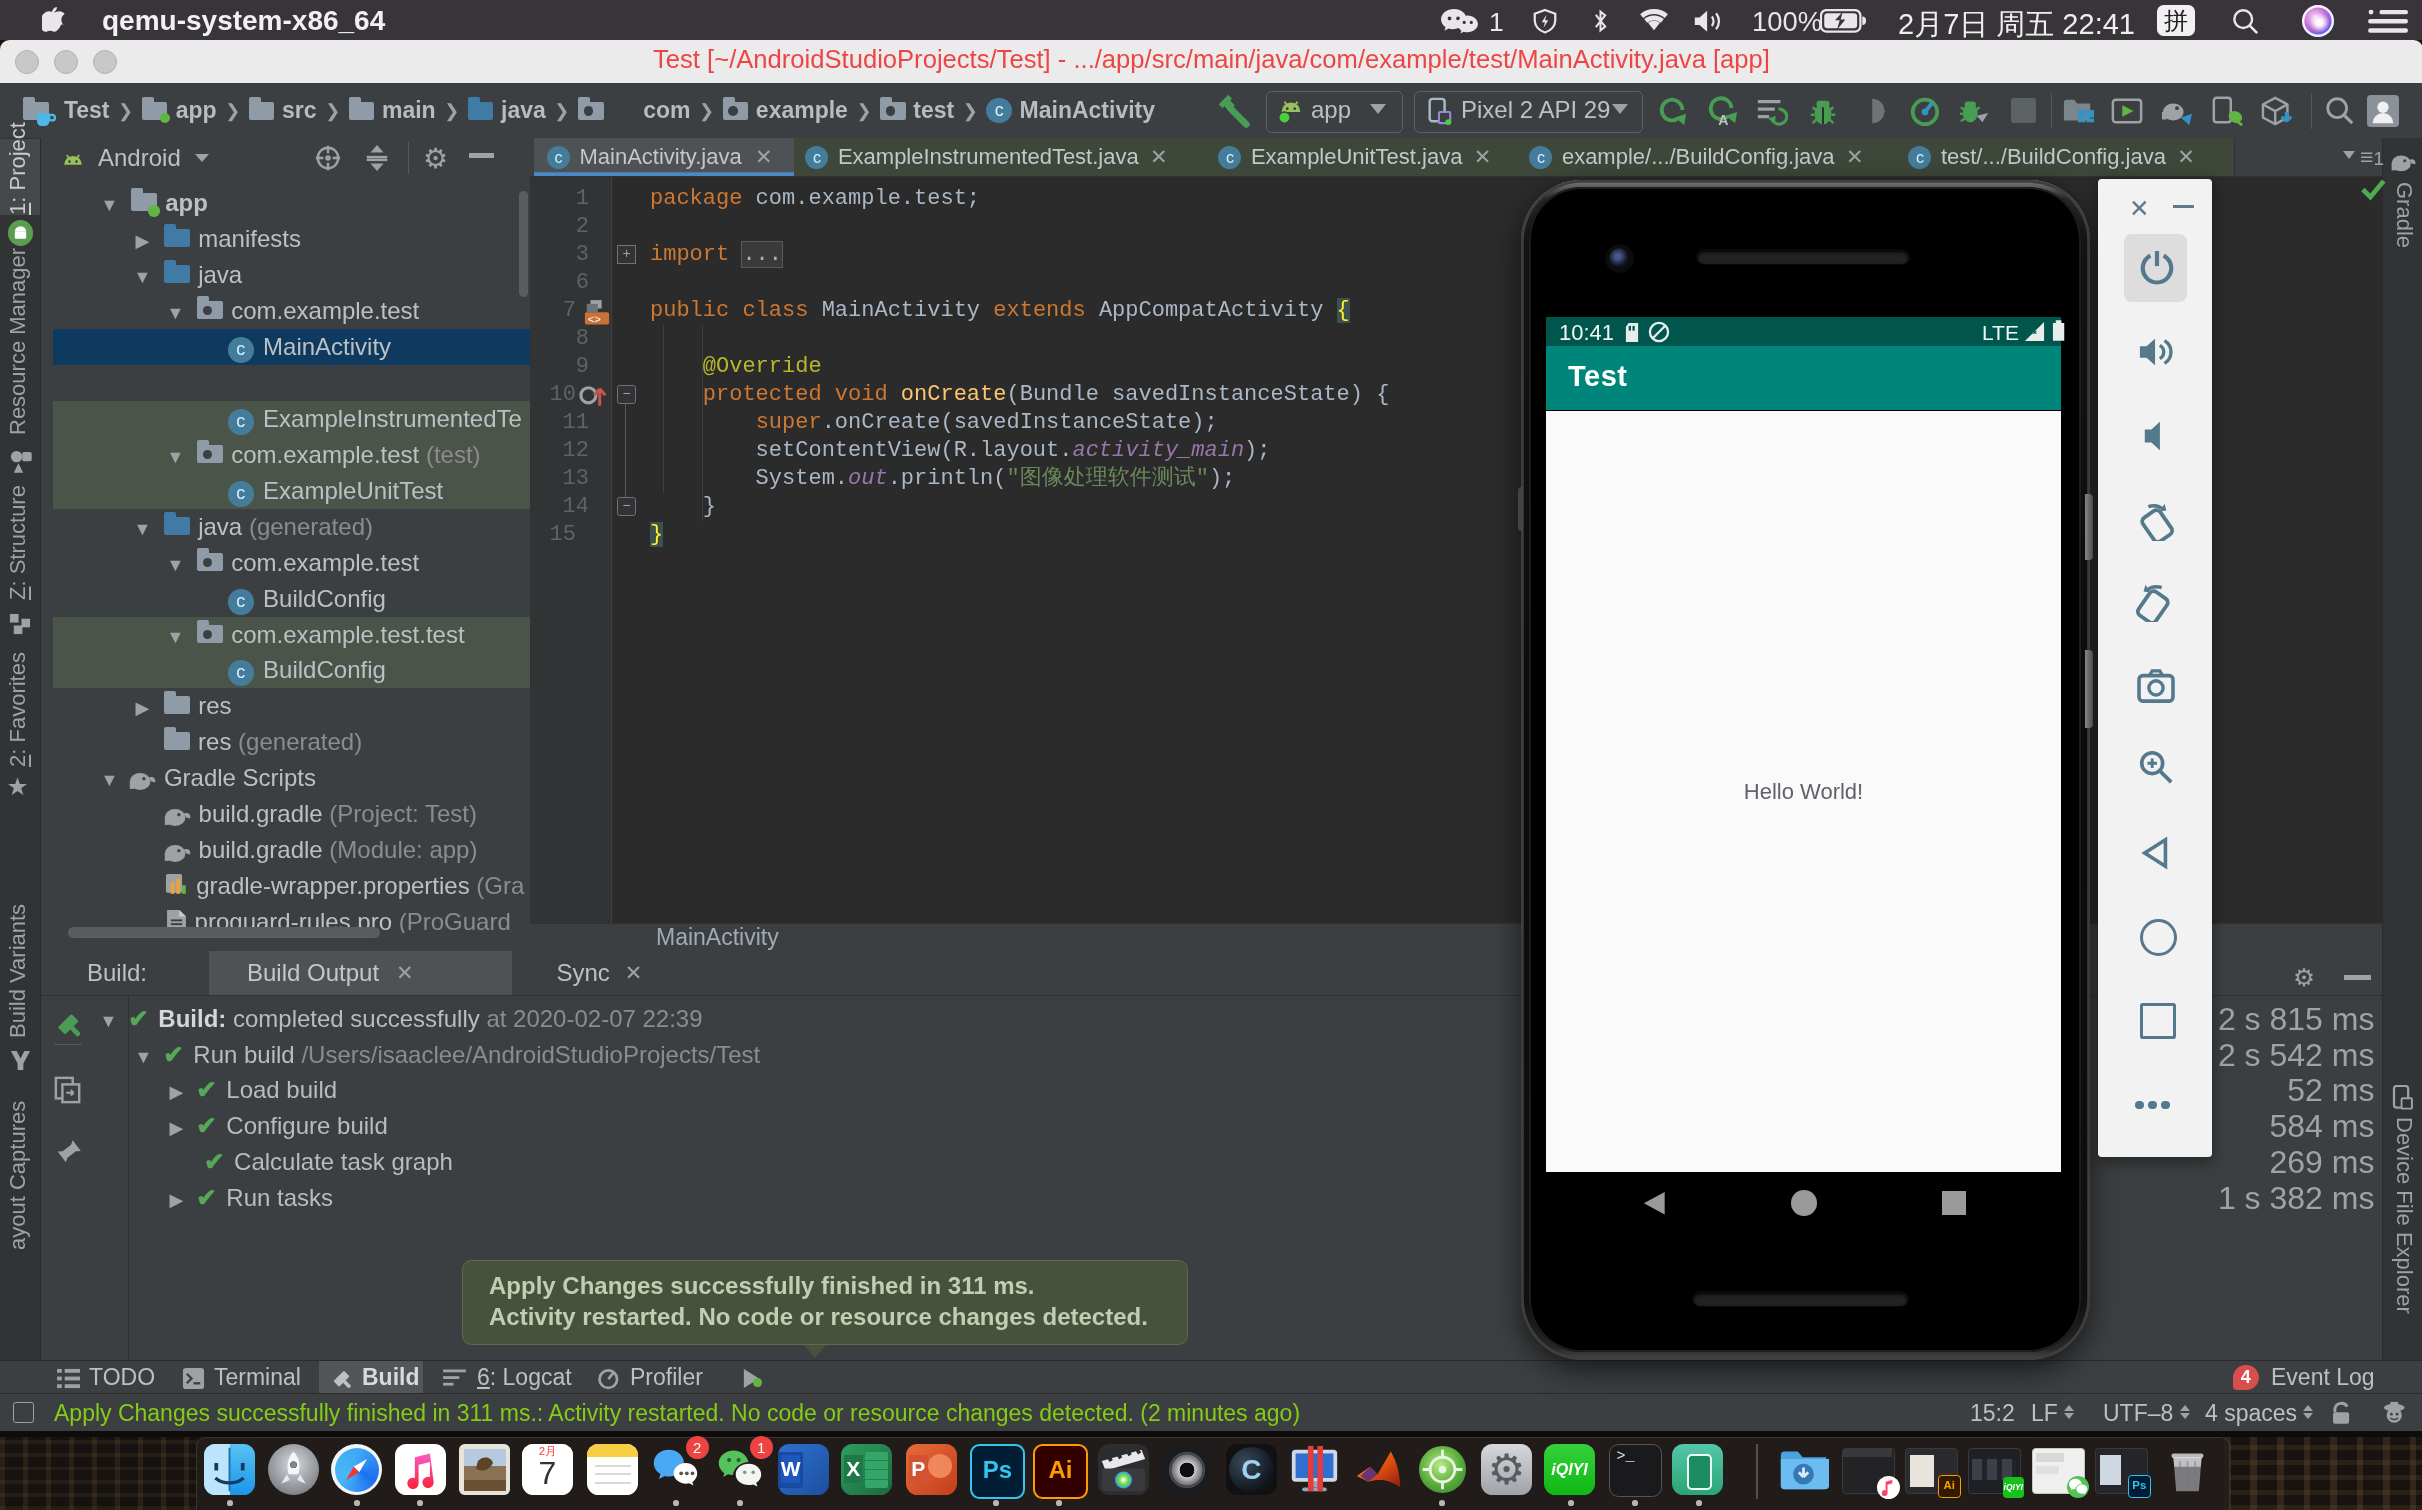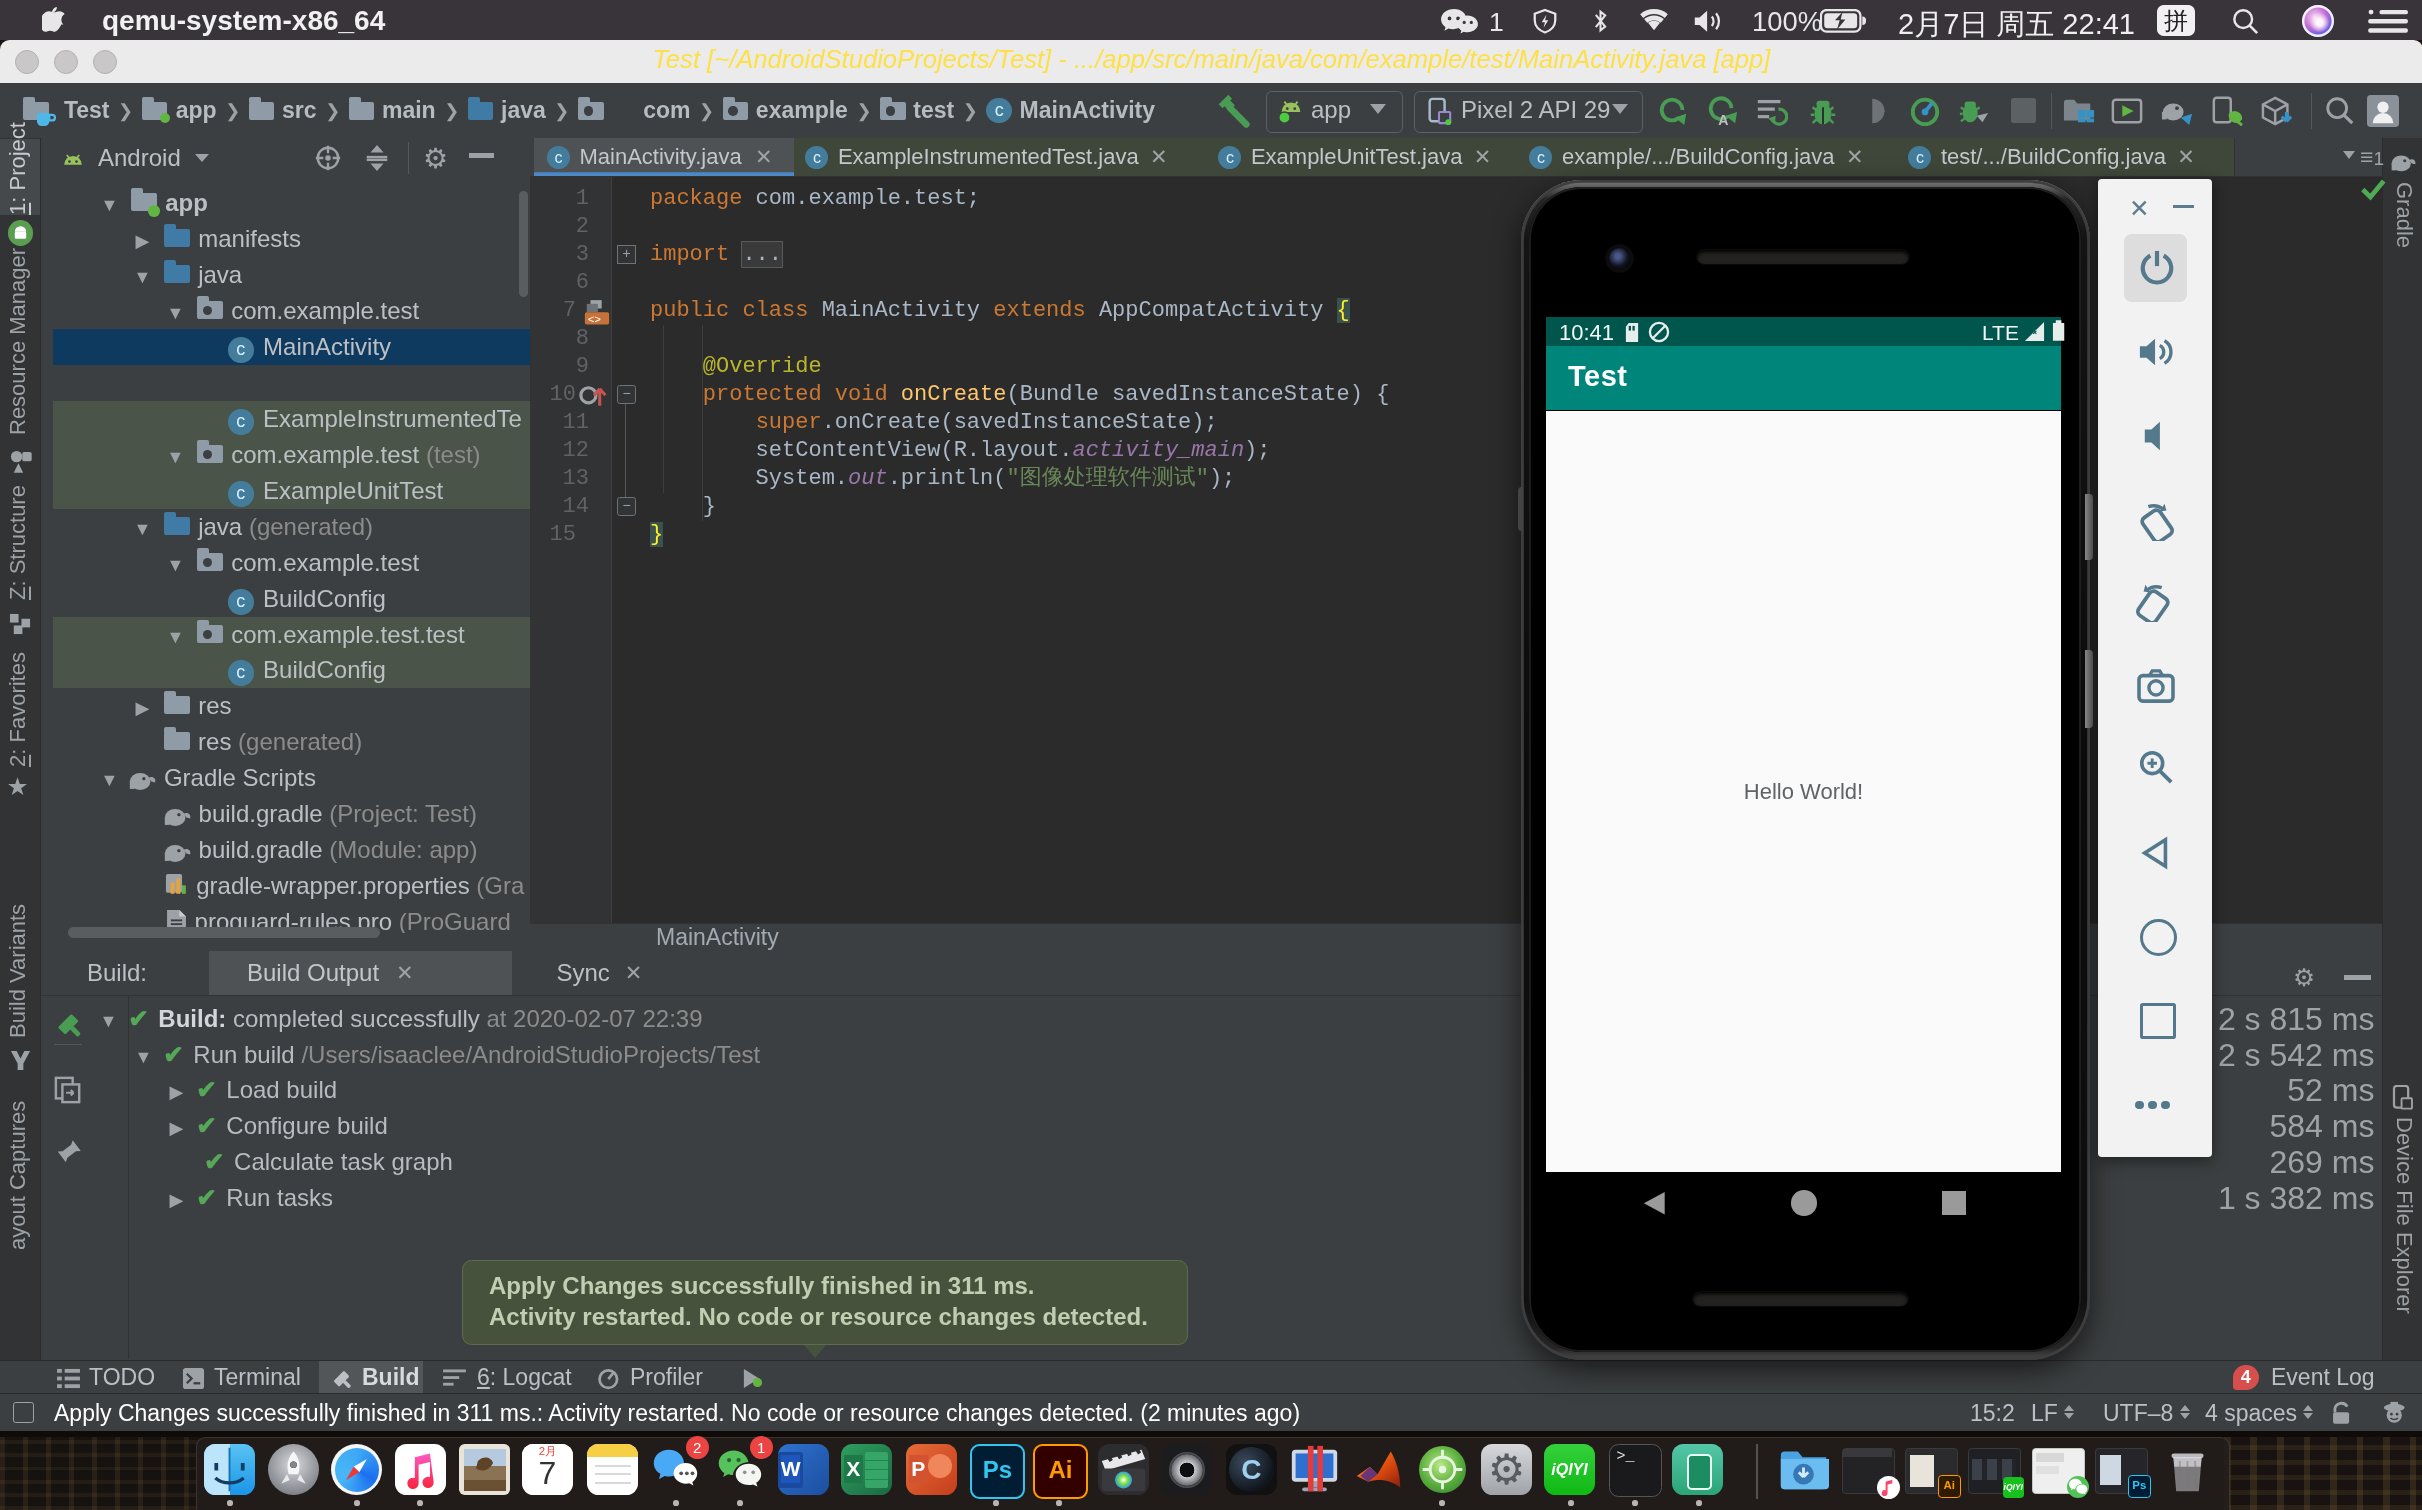--- a/index.html
+++ b/index.html
@@ -86,21 +86,21 @@
         <rect x="0" y="10.7" width="42" height="4.6" rx="2"></rect>
         <rect x="0" y="20.4" width="42" height="4.6" rx="2"></rect>
         <circle cx="3" cy="3.3" r="2.6"></circle>
       </g>
     </svg></div>
 
 <div class="abs" style="left:0;top:40px;width:2423px;height:44px;background:#ecebec;border-radius:9.5px 9.5px 0 0;border-bottom:0.9px solid #c9c7c9;"></div>
 <div class="abs" style="left:15px;top:50px;width:22px;height:22px;border-radius:50%;background:#c9c7c8;border:0.9px solid #b3b1b2;"></div>
 <div class="abs" style="left:54px;top:50px;width:22px;height:22px;border-radius:50%;background:#c9c7c8;border:0.9px solid #b3b1b2;"></div>
 <div class="abs" style="left:93px;top:50px;width:22px;height:22px;border-radius:50%;background:#c9c7c8;border:0.9px solid #b3b1b2;"></div>
-<div class="abs" style="left:0;top:45px;width:2423px;height:34px;font-size:25.6px;color:#fde047;text-align:center;font-style:italic;">Test [~/AndroidStudioProjects/Test] - .../app/src/main/java/com/example/test/MainActivity.java [app]</div>
+<div class="abs" style="left:0;top:45px;width:2423px;height:34px;font-size:25.6px;color:#ef4444;text-align:center;">Test [~/AndroidStudioProjects/Test] - .../app/src/main/java/com/example/test/MainActivity.java [app]</div>
 
 <div class="abs" style="left:0;top:83px;width:2423px;height:55px;background:#3c3f41;border-bottom:0.9px solid #323232;"></div>
 <div class="abs flex" id="breadcrumbs" style="left:23px;top:83px;height:55px;font-size:23px;color:#aeb6bd;white-space:nowrap;">
   <span style="position:relative;display:inline-block;width:25.6px;height:18px;background:#8f9ca8;border-radius:1.9px;" class="fold"></span>
     <svg style="position:relative;left:-13.2px;top:8.5px;" width="21" height="17" viewBox="0 0 22 18">
       <path d="M2 2h13v9a5 5 0 01-5 5H7a5 5 0 01-5-5z" fill="#4db8e8"></path>
       <path d="M15 4h3a3 3 0 010 6h-3z" fill="none" stroke="#4db8e8" stroke-width="2.4"></path>
     </svg>
   <b style="margin-left:-5.7px;color:#b5bcc2;">Test</b>
     <span class="tri" style="margin:0 3.8px;">❯</span>
@@ -552,21 +552,21 @@
       <path d="M3 1l16 10L3 21z" fill="#9da2a6"></path>
     </svg>
   <div class="abs" style="left:753px;top:17px;width:8.5px;height:8.5px;border-radius:50%;background:#62b543;"></div>
   <div class="abs" style="left:770px;top:2px;font-size:23px;color:#bcc0c4;margin-top:36px;"><u>4</u>: Run</div>
   <div class="abs" style="left:2233px;top:3.8px;width:25.6px;height:25.6px;border-radius:50% 50% 50% 3.8px;background:#d64f4c;color:#fff;font-size:18px;font-weight:bold;text-align:center;line-height:25.6px;">4</div>
   <div class="abs" style="left:2271px;top:2.8px;font-size:23px;color:#bcc0c4;">Event Log</div>
 </div>
 
 <div class="abs" id="statusbar" style="left:0;top:1393px;width:2423px;height:38px;background:#3c3f41;border-top:0.9px solid #2b2b2b;">
   <div class="abs" style="left:13.2px;top:7.6px;width:19px;height:19px;border:1.9px solid #9da2a6;border-radius:2.8px;"></div>
-  <div class="abs" style="left:54px;top:5.7px;font-size:23px;color:#ffffff;">Apply Changes successfully finished in 311 ms.: Activity restarted. No code or resource changes detected. (2 minutes ago)</div>
+  <div class="abs" style="left:54px;top:5.7px;font-size:23px;color:#84cc16;">Apply Changes successfully finished in 311 ms.: Activity restarted. No code or resource changes detected. (2 minutes ago)</div>
   <div class="abs" style="left:1970px;top:5.7px;font-size:23px;color:#bcc0c4;">15:2</div>
   <div class="abs" style="left:2031px;top:5.7px;font-size:23px;color:#bcc0c4;">LF <span style="display:inline-block;vertical-align:1.9px;"><span style="display:block;width:0;height:0;border-left:5.7px solid transparent;border-right:5.7px solid transparent;border-bottom:6.6px solid #9da2a6;margin-bottom:1.9px;"></span><span style="display:block;width:0;height:0;border-left:5.7px solid transparent;border-right:5.7px solid transparent;border-top:6.6px solid #9da2a6;"></span></span></div>
   <div class="abs" style="left:2103px;top:5.7px;font-size:23px;color:#bcc0c4;">UTF–8 <span style="display:inline-block;vertical-align:1.9px;"><span style="display:block;width:0;height:0;border-left:5.7px solid transparent;border-right:5.7px solid transparent;border-bottom:6.6px solid #9da2a6;margin-bottom:1.9px;"></span><span style="display:block;width:0;height:0;border-left:5.7px solid transparent;border-right:5.7px solid transparent;border-top:6.6px solid #9da2a6;"></span></span></div>
   <div class="abs" style="left:2205px;top:5.7px;font-size:23px;color:#bcc0c4;">4 spaces <span style="display:inline-block;vertical-align:1.9px;"><span style="display:block;width:0;height:0;border-left:5.7px solid transparent;border-right:5.7px solid transparent;border-bottom:6.6px solid #9da2a6;margin-bottom:1.9px;"></span><span style="display:block;width:0;height:0;border-left:5.7px solid transparent;border-right:5.7px solid transparent;border-top:6.6px solid #9da2a6;"></span></span></div>
   <svg class="abs" style="left:2331px;top:6.6px;" width="23" height="24.6" viewBox="0 0 24 26">
       <path d="M4 12V8a7 7 0 0113 -2" fill="none" stroke="#9da2a6" stroke-width="3"></path>
       <rect x="2" y="12" width="17" height="12" rx="2" fill="#9da2a6"></rect>
     </svg>
   <svg class="abs" style="left:2381px;top:5.7px;" width="26.5" height="26.5" viewBox="0 0 28 28">
       <ellipse cx="14" cy="8" rx="11" ry="4" fill="#9da2a6"></ellipse>

